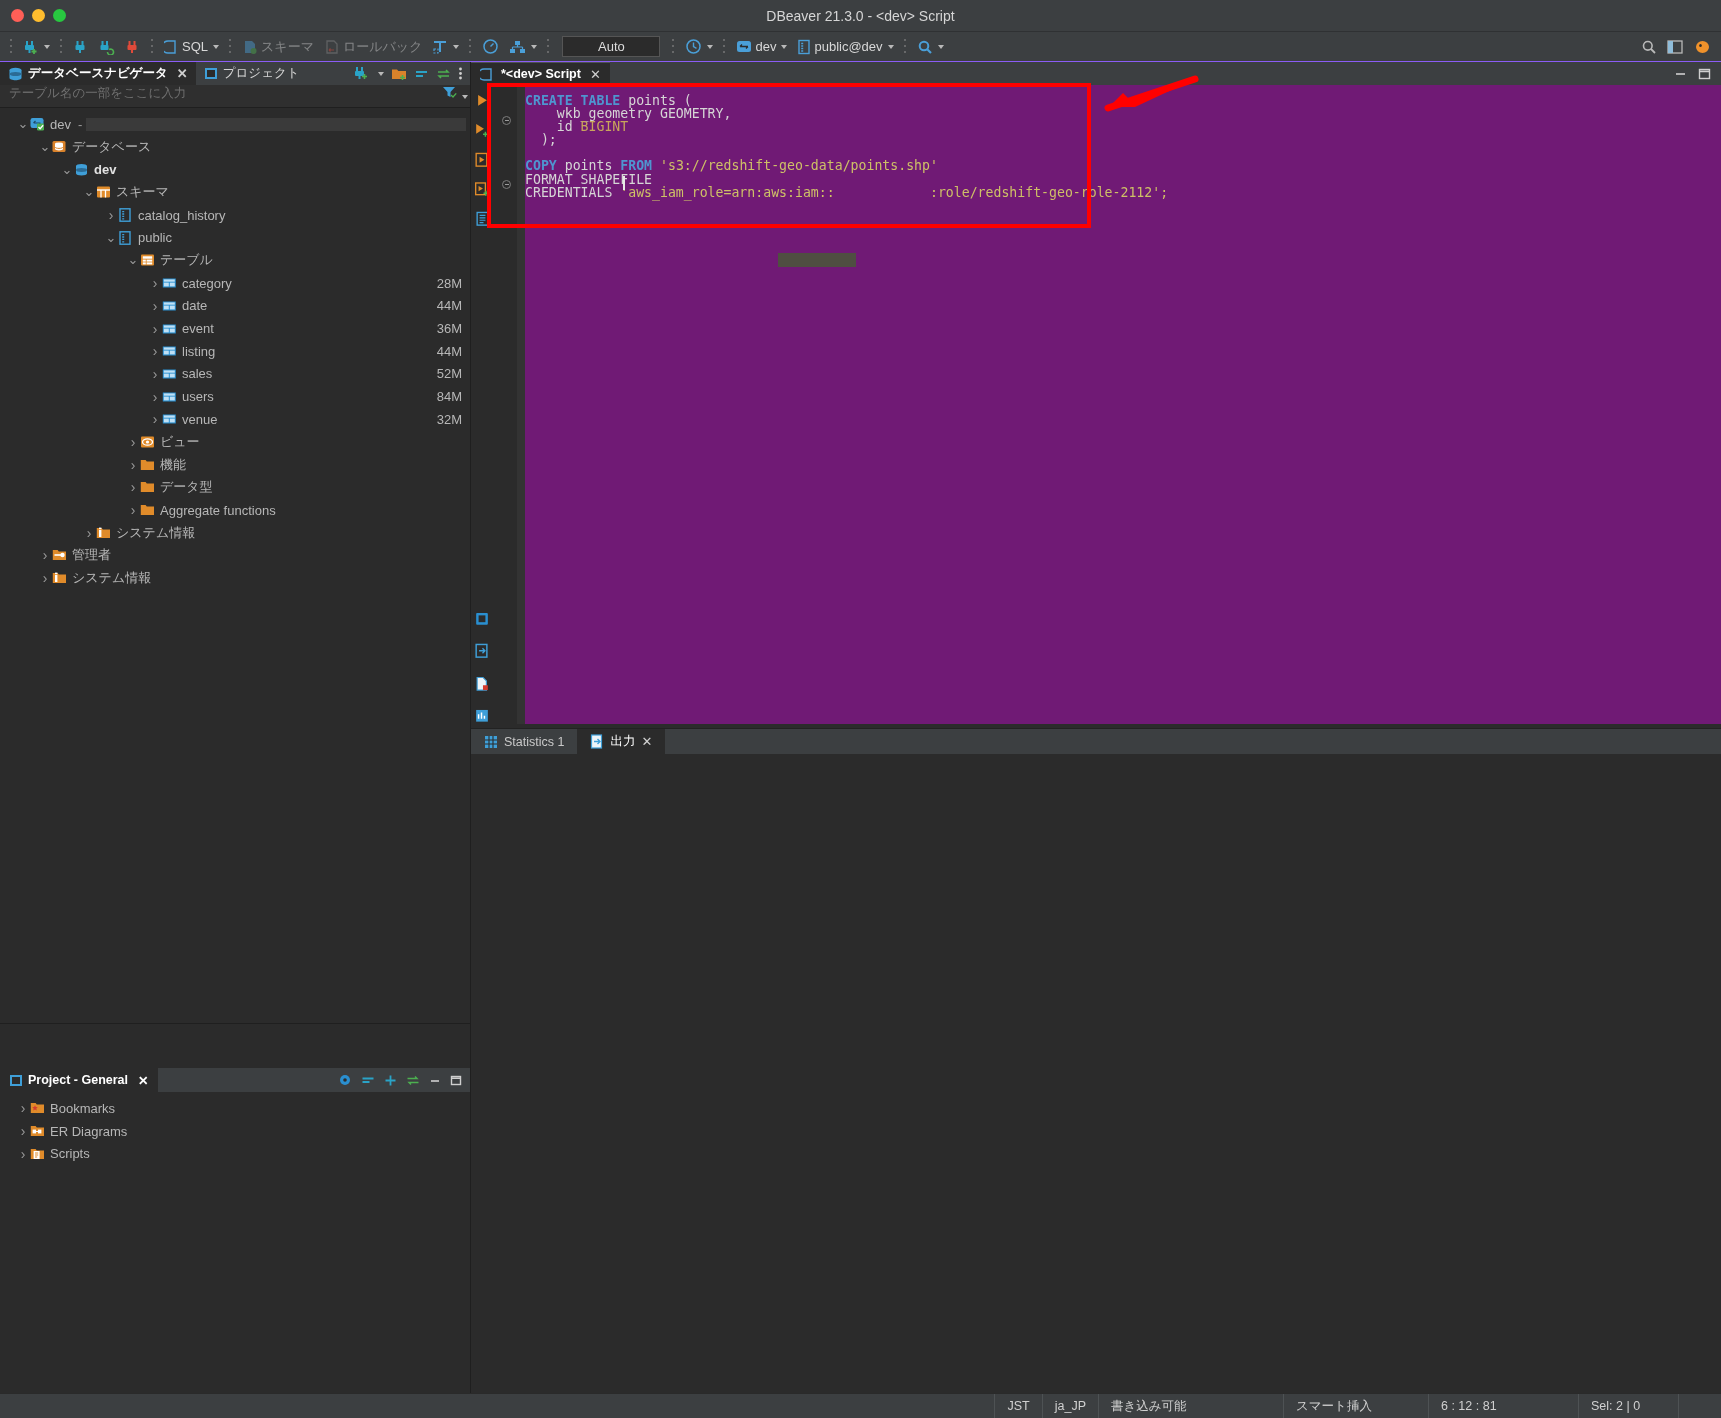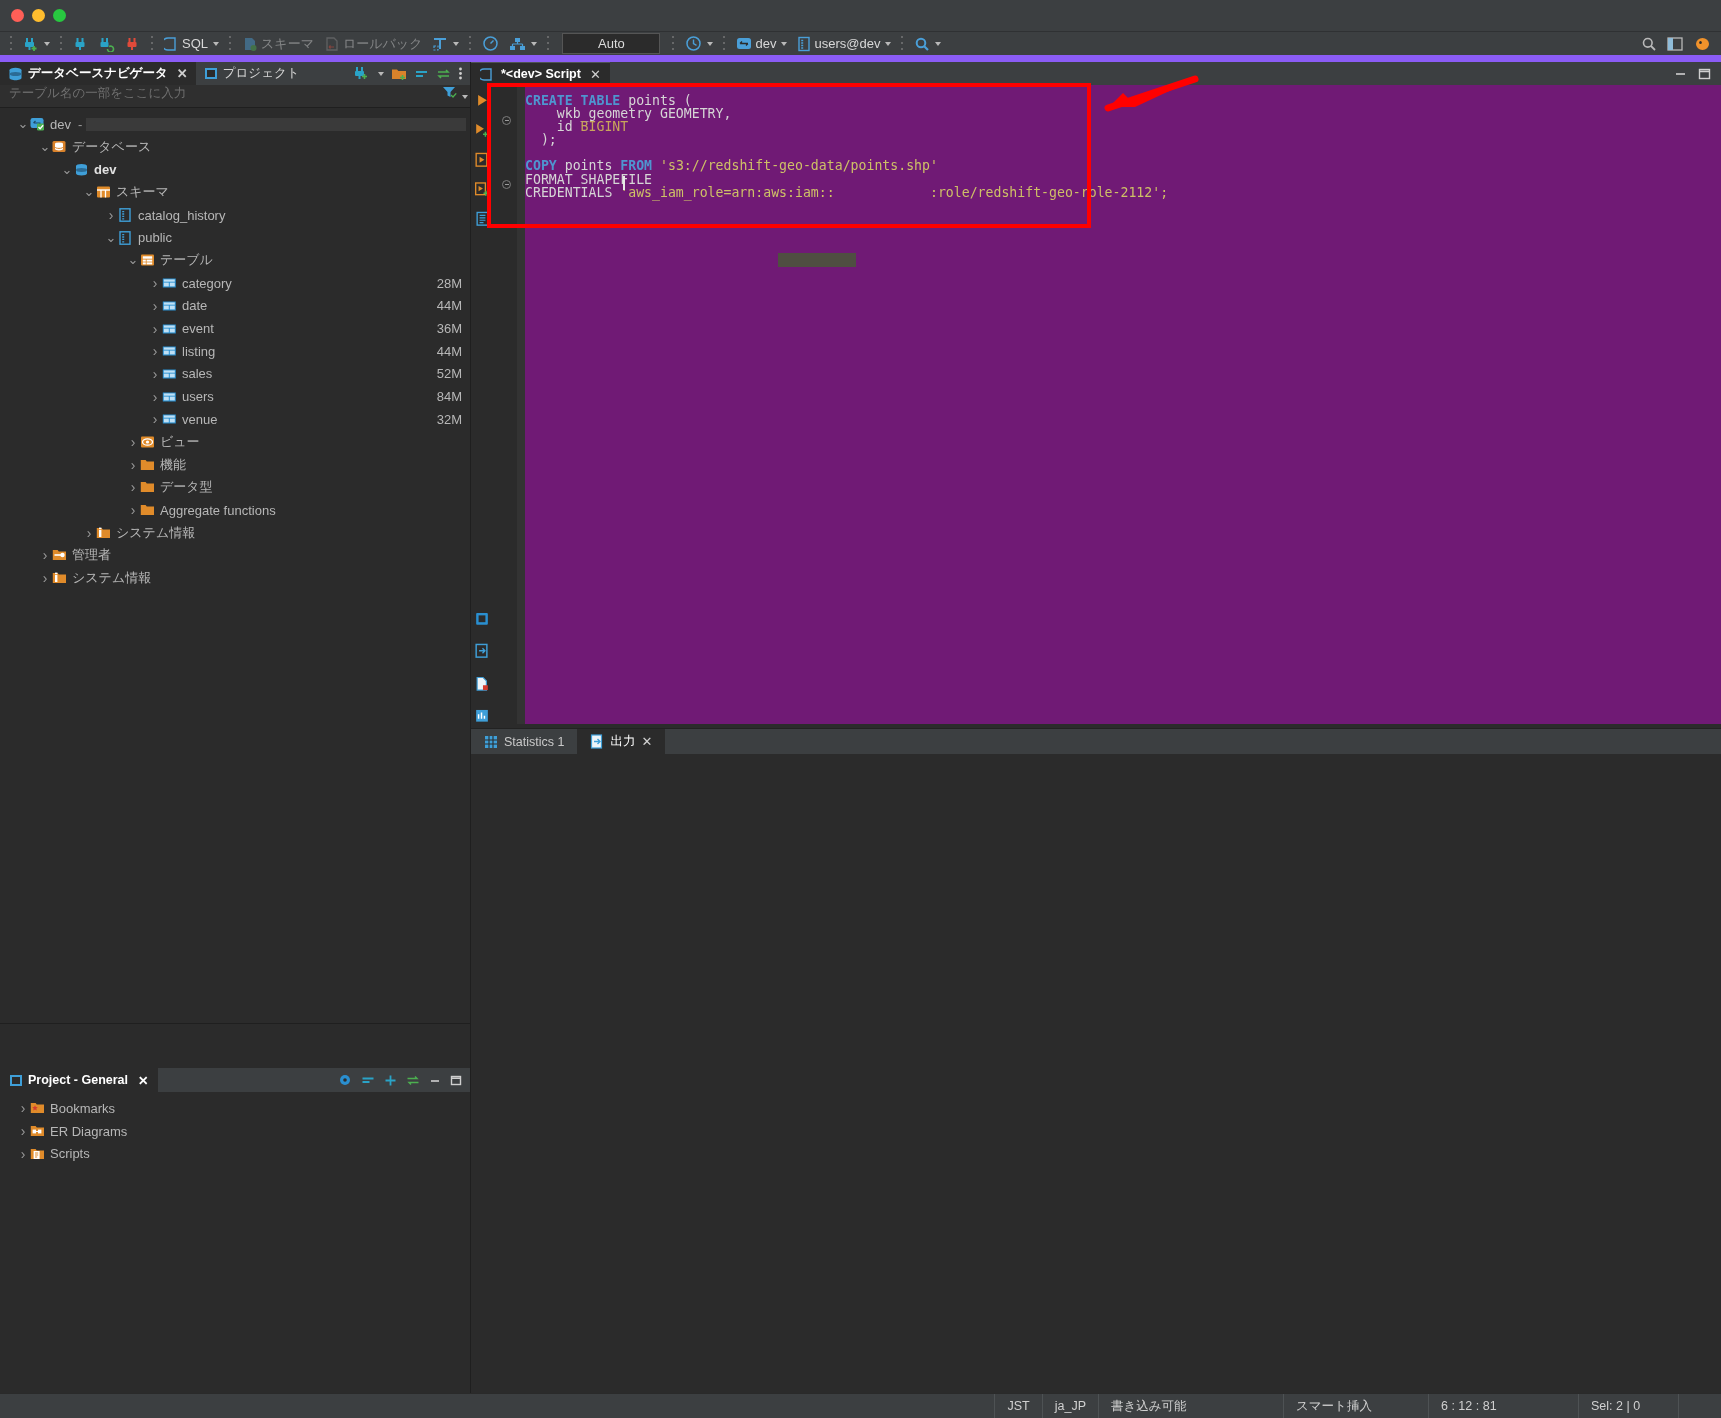--- a/index.html
+++ b/index.html
@@ -23,21 +23,21 @@
   .dot.y { background: #ffbd2e; }
   .dot.g { background: #28c840; }
   .title-text {
     position: absolute; left: 0; right: 0; text-align: center;
     font-size: 14px; color: #d6d6d6; pointer-events: none;
   }
 
   
   .toolbar {
     height: 30px; background: #3c3f41; display: flex; align-items: center;
-    padding: 0 6px; gap: 2px; border-bottom: 7px solid #8b5cf6; font-size: 13px;
+    padding: 0 6px; gap: 2px; border-bottom: 1px solid #8b5cf6; font-size: 13px;
   }
   .tb-grip { width: 5px; height: 20px; opacity: .55;
     background: radial-gradient(circle at 2px 3px, #8a8a8a 1px, transparent 1.2px) repeat-y;
     background-size: 5px 6px; margin: 0 3px; }
   .tb-btn { display: flex; align-items: center; gap: 3px; padding: 2px 4px; border-radius: 3px; cursor: default; }
   .tb-btn.dim { opacity: .45; }
   .tb-label { color: #d8d8d8; font-size: 13px; }
   .caret { width: 0; height: 0; border-left: 3.5px solid transparent; border-right: 3.5px solid transparent;
     border-top: 4px solid #b9b9b9; margin-left: 2px; }
   .auto-box {
@@ -142,20 +142,21 @@
 <body>
 
 <div class="app">
 
   <div class="titlebar">
     <div class="traffic">
       <div class="dot r"></div>
       <div class="dot y"></div>
       <div class="dot g"></div>
     </div>
+    <div class="title-text">DBeaver 21.3.0 - &lt;dev&gt; Script</div>
   </div>
 
   <div class="toolbar">
     <div class="tb-grip"></div>
 
     <div class="tb-btn">
       <svg class="icon" width="16" height="16" viewBox="0 0 16 16">
         <path d="M4 2v4M9 2v4" stroke="#2aa3c7" stroke-width="2"></path>
         <rect x="2" y="6" width="9" height="5" rx="1" fill="#2aa3c7"></rect>
         <path d="M6.5 11v3" stroke="#2aa3c7" stroke-width="2"></path>
@@ -255,21 +256,21 @@
         <path d="M4 7.5h8M4 7.5l2-2M12 7.5l-2 2" stroke="#2b2b2b" stroke-width="1.3" fill="none"></path>
       </svg>
       <span class="tb-label">dev</span>
       <span class="caret"></span>
     </div>
     <div class="tb-btn">
       <svg class="icon" width="14" height="16" viewBox="0 0 14 16">
         <rect x="2" y="1.5" width="10" height="13" fill="none" stroke="#4a9fd8" stroke-width="1.4"></rect>
         <path d="M4.2 4.5h2M4.2 7h2M4.2 9.5h2M4.2 12h2" stroke="#4a9fd8" stroke-width="1.3"></path>
       </svg>
-      <span class="tb-label">users@dev</span>
+      <span class="tb-label">public@dev</span>
       <span class="caret"></span>
     </div>
     <div class="tb-grip"></div>
 
     <div class="tb-btn">
       <svg class="icon" width="16" height="16" viewBox="0 0 16 16">
         <circle cx="7" cy="7" r="4.3" fill="none" stroke="#4a9fd8" stroke-width="2"></circle>
         <path d="M10.2 10.2L14 14" stroke="#4a9fd8" stroke-width="2.2"></path>
       </svg>
       <span class="caret"></span>

